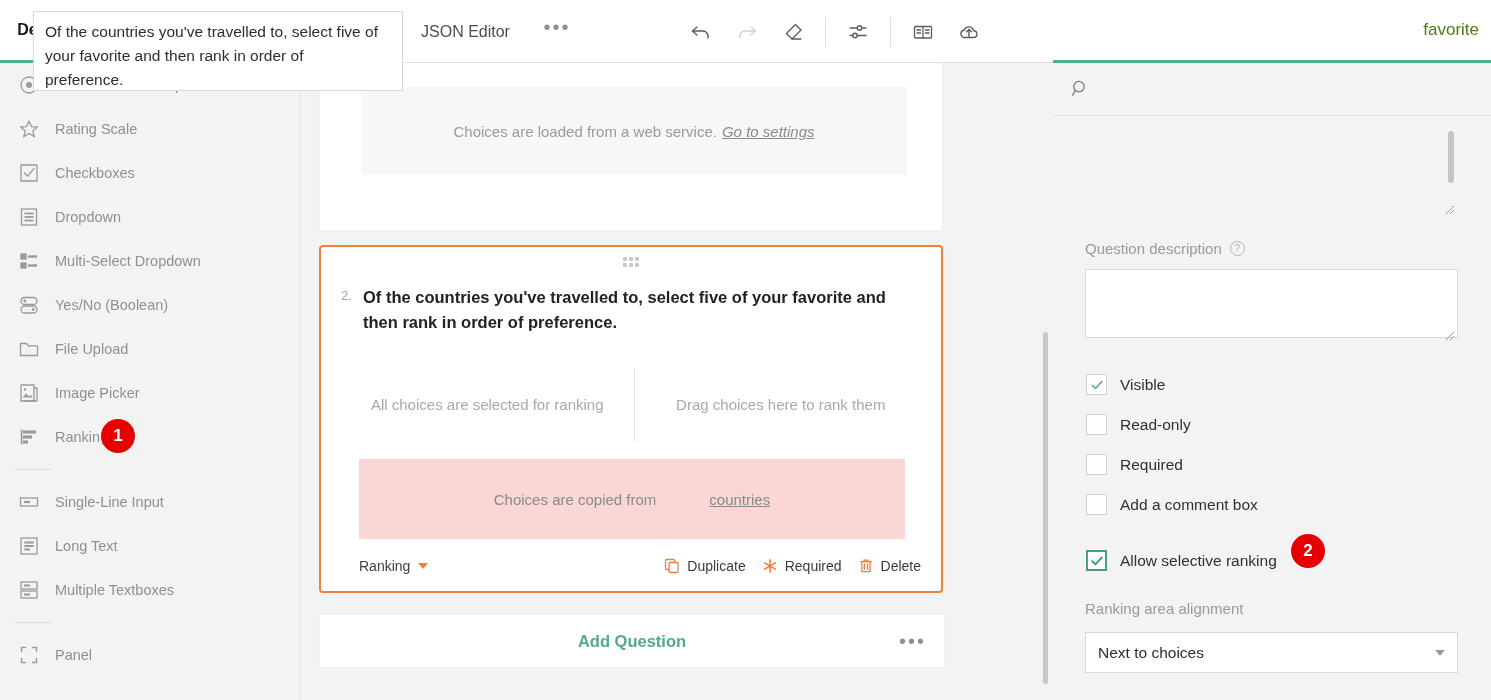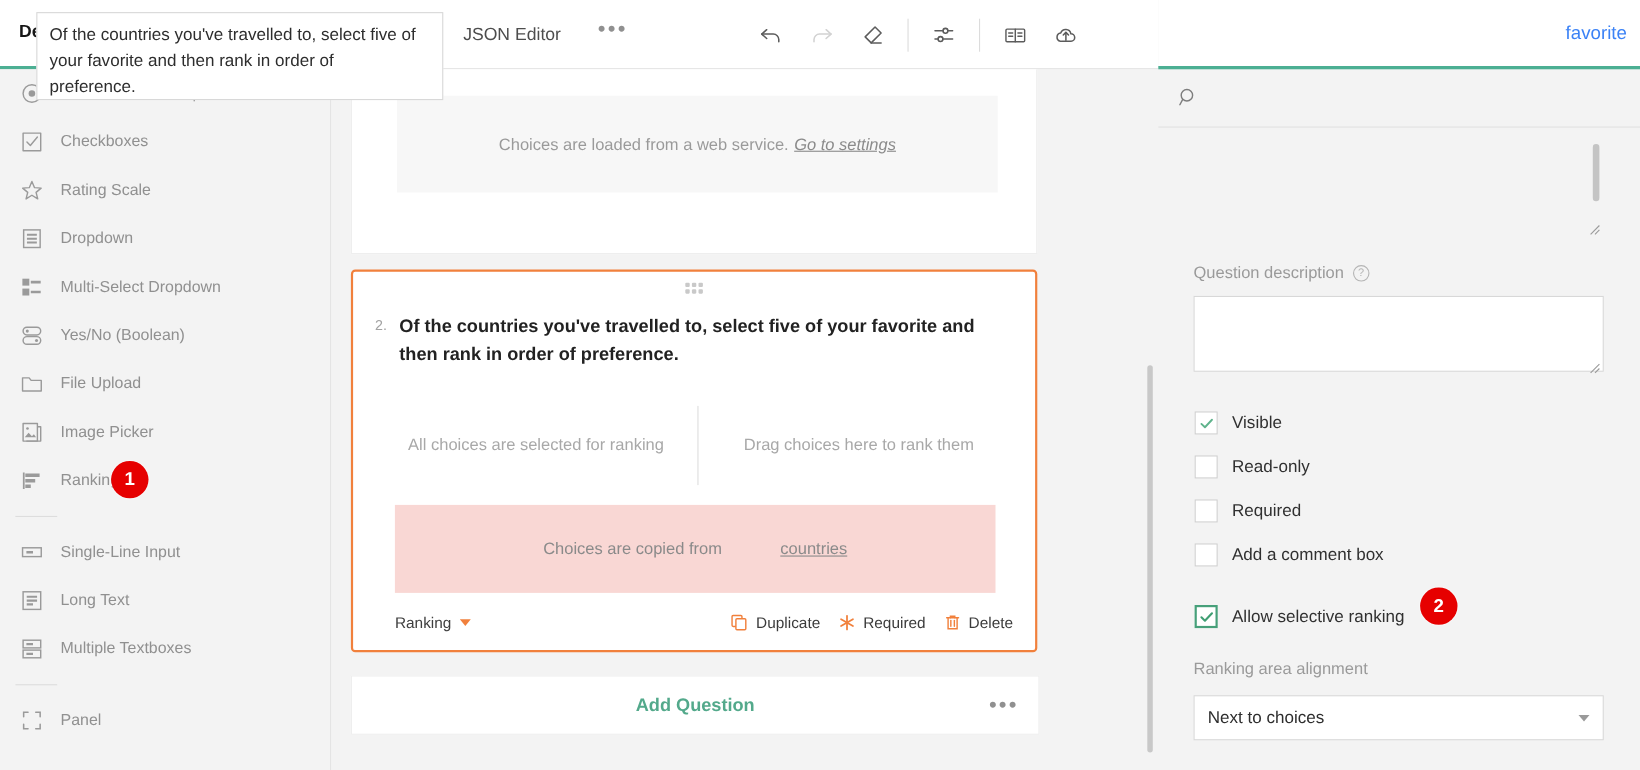--- a/index.html
+++ b/index.html
@@ -354,21 +354,21 @@
     background: #ffffff;
     border-bottom: 3px solid #4caf93;
     box-sizing: border-box;
     display: flex;
     align-items: center;
     justify-content: flex-end;
     padding-right: 12px;
   }
   .rp-header-title {
     font-size: 17px;
-    color: #3b82f6;
+    color: #4d7c0f;
   }
   .rp-search {
     position: absolute;
     left: 0; top: 66px;
     width: 438px; height: 50px;
     background: #f3f3f3;
     border-bottom: 1px solid #e2e2e2;
     display: flex;
     align-items: center;
     padding-left: 18px;
@@ -606,35 +606,35 @@
         <svg width="22" height="22" viewBox="0 0 22 22" fill="none" stroke="#9a9a9a" stroke-width="1.3">
           <circle cx="11" cy="11" r="8"></circle>
             <circle cx="11" cy="11" r="3" fill="#9a9a9a" stroke="none"></circle>
         </svg>
       </span>
       <span class="sb-label">Radio Button Group</span>
     </div>
 
     <div class="sb-item">
       <span class="sb-icon">
+        <svg width="22" height="22" viewBox="0 0 22 22" fill="none" stroke="#9a9a9a" stroke-width="1.3" stroke-linejoin="round">
+          <path d="M11 3 L13.4 8.6 L19.4 9 L14.8 12.9 L16.3 18.8 L11 15.5 L5.7 18.8 L7.2 12.9 L2.6 9 L8.6 8.6 Z"></path>
+        </svg>
+      </span>
+      <span class="sb-label">Rating Scale</span>
+    </div>
+
+    <div class="sb-item">
+      <span class="sb-icon">
         <svg width="22" height="22" viewBox="0 0 22 22" fill="none" stroke="#9a9a9a" stroke-width="1.3" stroke-linecap="round" stroke-linejoin="round">
           <rect x="3" y="3" width="16" height="16"></rect>
           <path d="M6.5 11 L9.6 14.2 L16 6.5"></path>
         </svg>
       </span>
       <span class="sb-label">Checkboxes</span>
-    </div>
-
-    <div class="sb-item">
-      <span class="sb-icon">
-        <svg width="22" height="22" viewBox="0 0 22 22" fill="none" stroke="#9a9a9a" stroke-width="1.3" stroke-linejoin="round">
-          <path d="M11 3 L13.4 8.6 L19.4 9 L14.8 12.9 L16.3 18.8 L11 15.5 L5.7 18.8 L7.2 12.9 L2.6 9 L8.6 8.6 Z"></path>
-        </svg>
-      </span>
-      <span class="sb-label">Rating Scale</span>
     </div>
 
     <div class="sb-item">
       <span class="sb-icon">
         <svg width="22" height="22" viewBox="0 0 22 22" fill="none" stroke="#9a9a9a" stroke-width="1.3">
           <rect x="3.5" y="3" width="15" height="16"></rect>
           <path d="M6.5 7.5 H15.5" stroke-width="1.8"></path>
           <path d="M6.5 11 H15.5" stroke-width="1.8"></path>
           <path d="M6.5 14.5 H15.5" stroke-width="1.8"></path>
         </svg>

